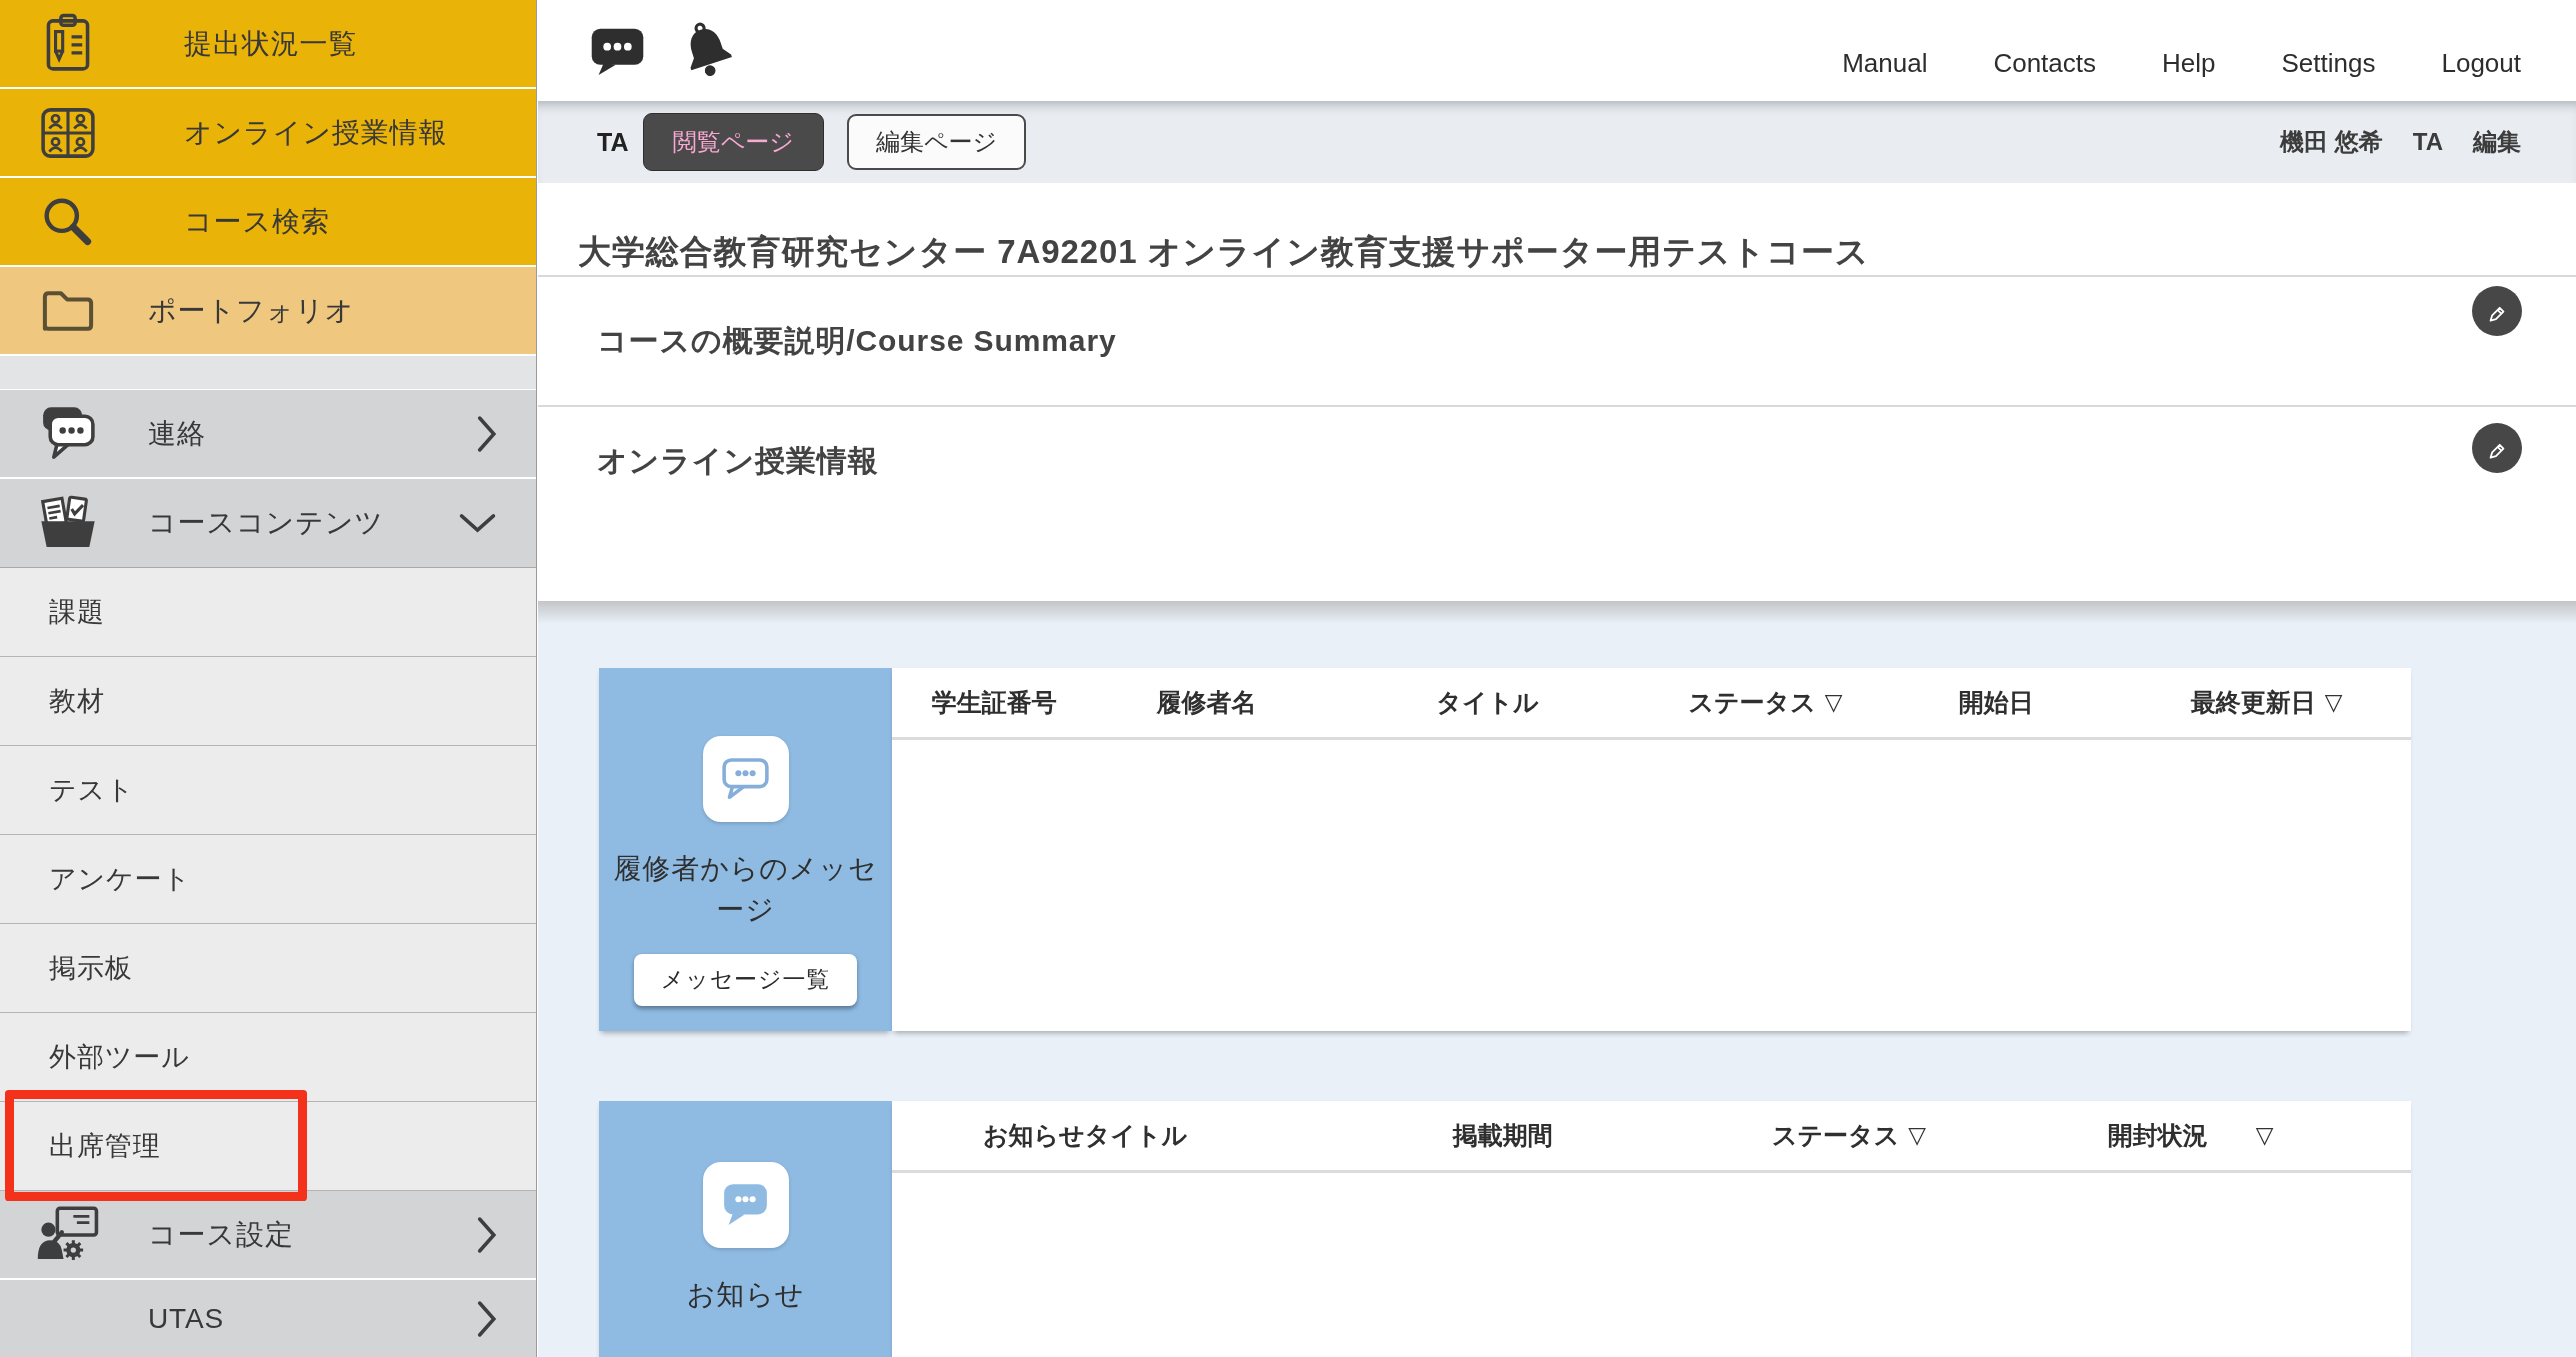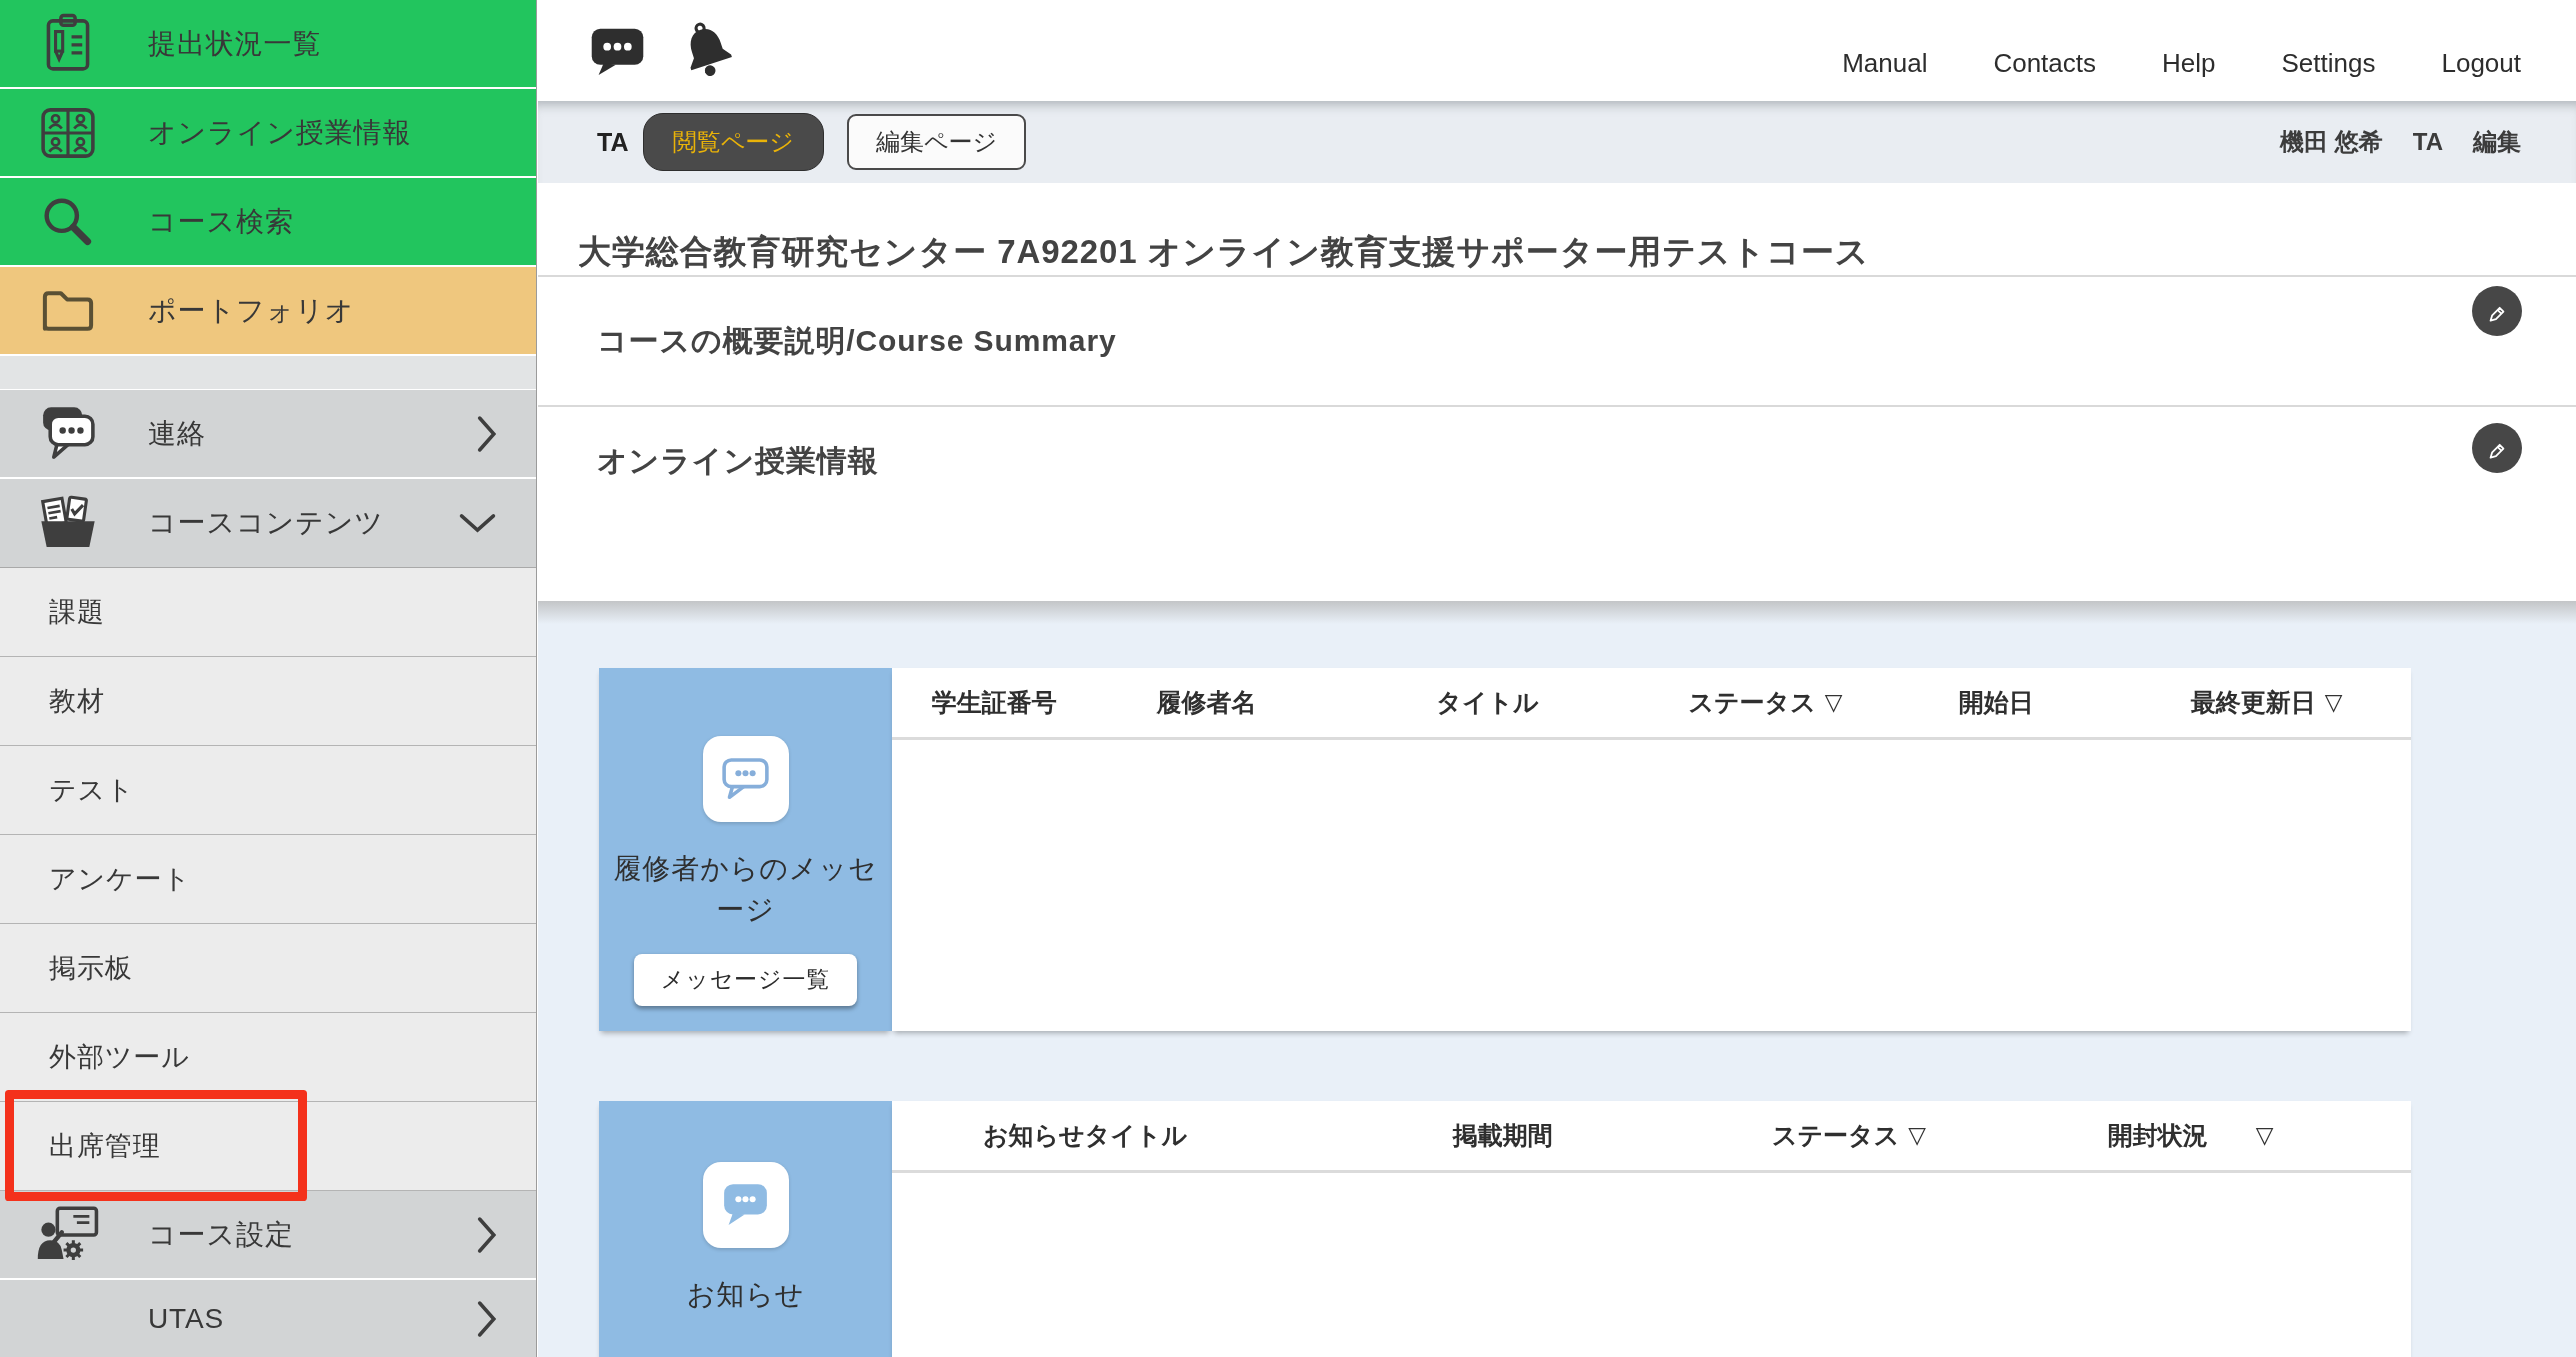--- a/index.html
+++ b/index.html
@@ -6,21 +6,21 @@
   html,body { width:2576px; height:1358px; overflow:hidden; }
   body { font-family:"Liberation Sans","DejaVu Sans",sans-serif; background:#fff; color:#333; }
   #app { position:relative; width:2576px; height:1358px; background:#fff; }
 
   
   .sidebar { position:absolute; left:0; top:0; width:537px; height:1358px;
              background:#ECECEC; border-right:1.8px solid #9b9b9b;
              display:flex; flex-direction:column; }
   .srow { position:relative; height:89px; flex:0 0 auto;
           display:flex; align-items:center; cursor:pointer; }
-  .srow.blue   { background:#22c55e; border-bottom:2.7px solid #fff; }
+  .srow.blue   { background:#eab308; border-bottom:2.7px solid #fff;padding-left:36px; }
   .srow.orange { background:#EFC77E; border-bottom:2.7px solid #fff; }
   .srow.gray   { background:#D2D4D5; border-bottom:2.7px solid #fff; }
   .srow.gray.groupend { border-bottom:1.8px solid #a9a9a9; }
   .srow.sub    { background:#ECECEC; border-bottom:1.8px solid #b4b4b4; }
   .srow.last   { flex:1 1 auto; border-bottom:none; }
   .side-spacer { height:34px; flex:0 0 auto; background:#E2E4E5; border-bottom:1.8px solid #fff; }
   .sicon { position:absolute; left:34px; top:50%; transform:translateY(-50%);
            width:68px; height:68px; display:flex; align-items:center; justify-content:center; }
   .slabel { margin-left:148px; font-size:28px; color:#383838; letter-spacing:0.9px; }
   .srow.sub .slabel { margin-left:49px; font-size:27px; }
@@ -35,21 +35,21 @@
             display:flex; align-items:center; }
   .top-icons { display:flex; align-items:center; gap:32px; margin-left:52px; }
   .icon-btn { display:flex; align-items:center; justify-content:center; cursor:pointer; }
   .topnav { margin-left:auto; display:flex; align-items:center; gap:66px; padding-right:55px;margin-top:26px; }
   .topnav a { font-size:26px; color:#2d2d2d; text-decoration:none; cursor:pointer; }
 
   .toolbar { height:82px; background:#E9EDF2; display:flex; align-items:center;
              padding:0 55px 0 59px;
              box-shadow:inset 0 10.7px 10.7px -7.2px rgba(100,106,112,.45); }
   .role-badge { font-size:25px; font-weight:600; color:#222; margin-right:14.3px; }
-  .btn-dark { background:#4A4A4A; color:#eab308; border:1.8px solid #2e2e2e; border-radius:20px;
+  .btn-dark { background:#4A4A4A; color:#f9a8d4; border:1.8px solid #2e2e2e; border-radius:9px;
               padding:11.6px 29px; font-size:24px; cursor:pointer;
               font-family:"Liberation Sans","DejaVu Sans",sans-serif; }
   .btn-light { background:#fbfbfb; color:#333; border:2.7px solid #4a4a4a; border-radius:9px;
                padding:9.8px 27px; font-size:24px; margin-left:23px; cursor:pointer;
                font-family:"Liberation Sans","DejaVu Sans",sans-serif; }
   .user-area { margin-left:auto; display:flex; align-items:center; gap:30px;
                font-size:24px; font-weight:bold; color:#3c3c3c; }
   .user-area .link { cursor:pointer; }
 
   .title-band { height:94px; display:flex; align-items:flex-end; padding-left:40px;

